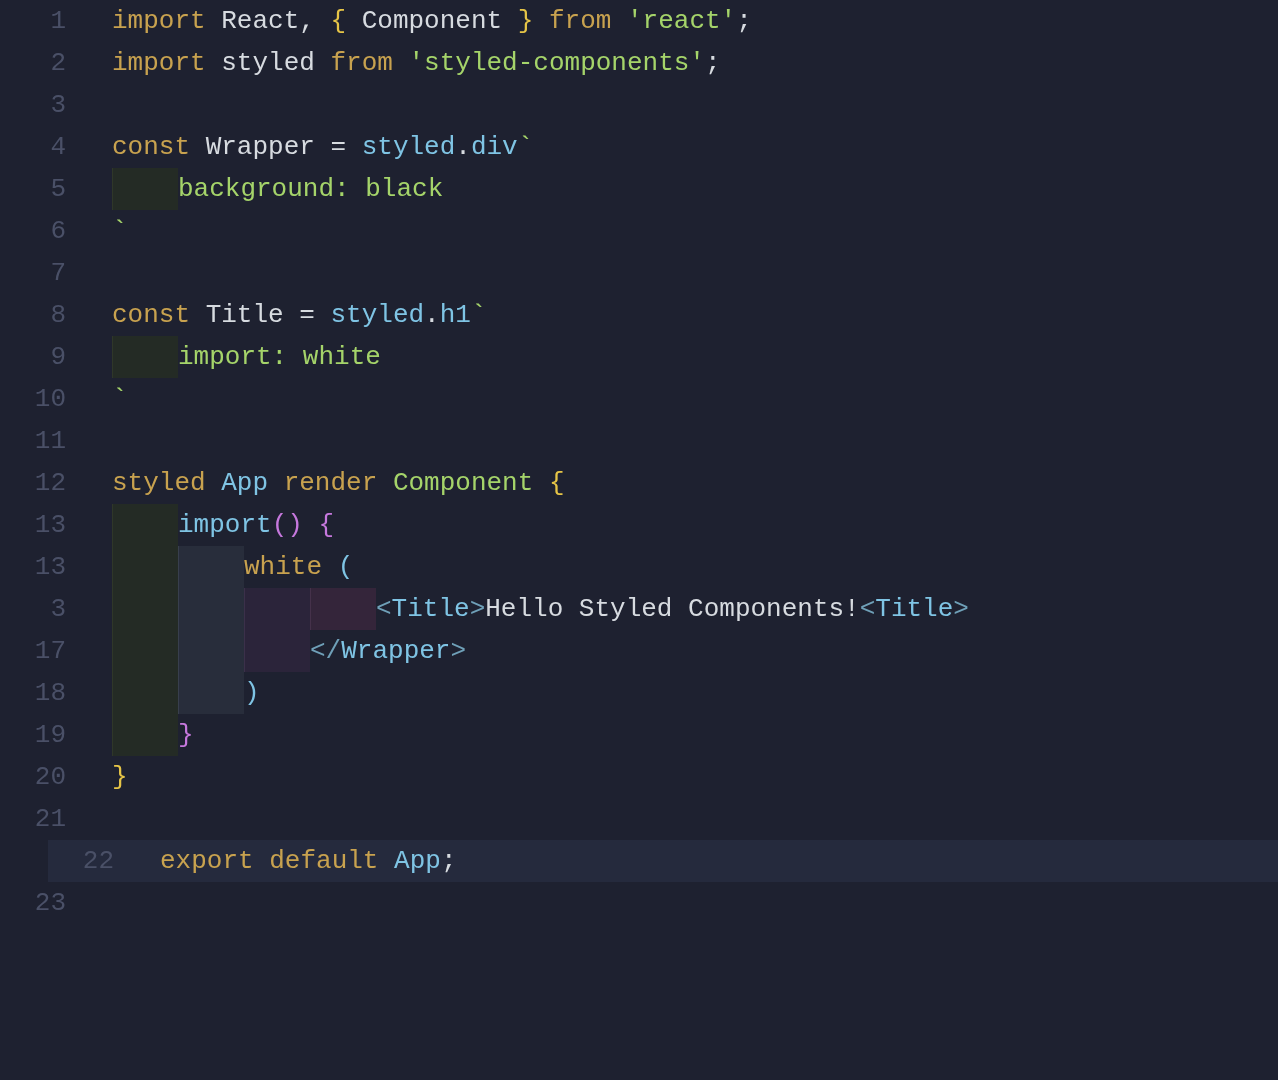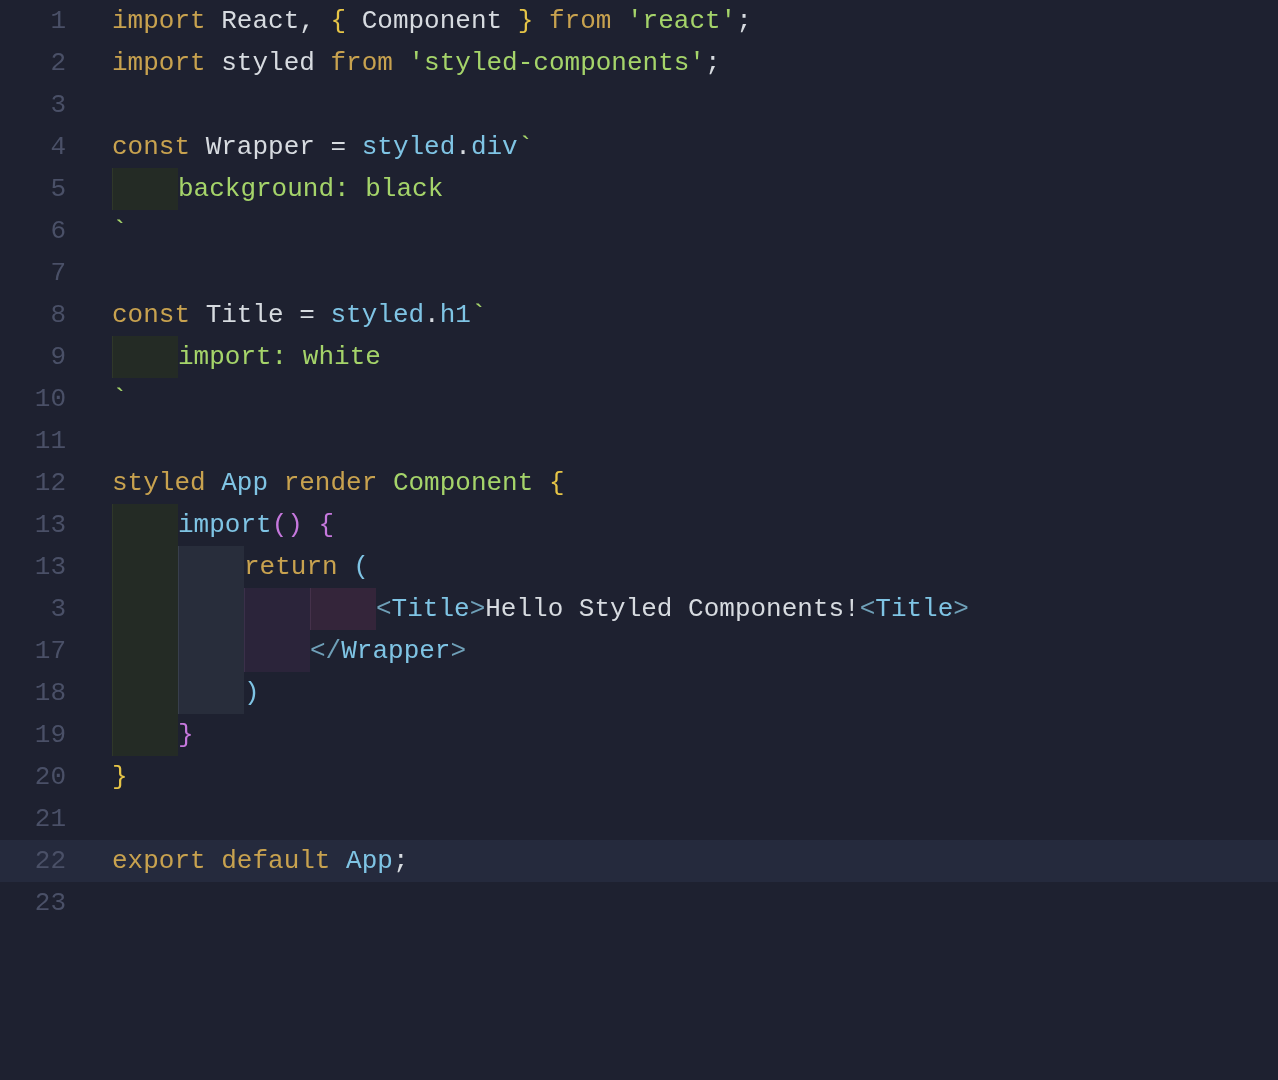--- a/index.html
+++ b/index.html
@@ -18,20 +18,21 @@
     height: 100%;
   }
   .row {
     display: flex;
     align-items: flex-start;
     line-height: 42px;
     height: 42px;
   }
   .row.hl {
     background: #252a3d;
+    margin-left: 48px;
   }
   .gutter {
     width: 88px;
     text-align: right;
     padding-right: 22px;
     color: #4a5067;
     user-select: none;
     flex-shrink: 0;
   }
   .code {
@@ -151,21 +152,21 @@
     <div class="code"><span class="t-kw">styled</span><span class="t-white"> </span><span class="t-ident-b">App</span><span class="t-white"> </span><span class="t-kw">render</span><span class="t-white"> </span><span class="t-type">Component</span><span class="t-white"> </span><span class="t-brace">{</span></div>
   </div>
 
   <div class="row">
     <div class="gutter">13</div>
     <div class="code"><span class="ig1"></span><span class="t-ident-b">import</span><span class="t-paren-m">(</span><span class="t-paren-m">)</span><span class="t-white"> </span><span class="t-paren-m">{</span></div>
   </div>
 
   <div class="row">
     <div class="gutter">13</div>
-    <div class="code"><span class="ig1"></span><span class="ig2"></span><span class="t-kw">return</span><span class="t-white"> </span><span class="t-paren-b">(</span></div>
+    <div class="code"><span class="ig1"></span><span class="ig2"></span><span class="t-kw">white</span><span class="t-white"> </span><span class="t-paren-b">(</span></div>
   </div>
 
 
   <div class="row">
     <div class="gutter">3</div>
     <div class="code"><span class="ig1"></span><span class="ig2"></span><span class="ig3"></span><span class="ig4"></span><span class="t-tag-br">&lt;</span><span class="t-jsx">Title</span><span class="t-tag-br">&gt;</span><span class="t-txt">Hello Styled Components!</span><span class="t-tag-br">&lt;</span><span class="t-jsx">Title</span><span class="t-tag-br">&gt;</span></div>
   </div>
 
   <div class="row">
     <div class="gutter">17</div>

